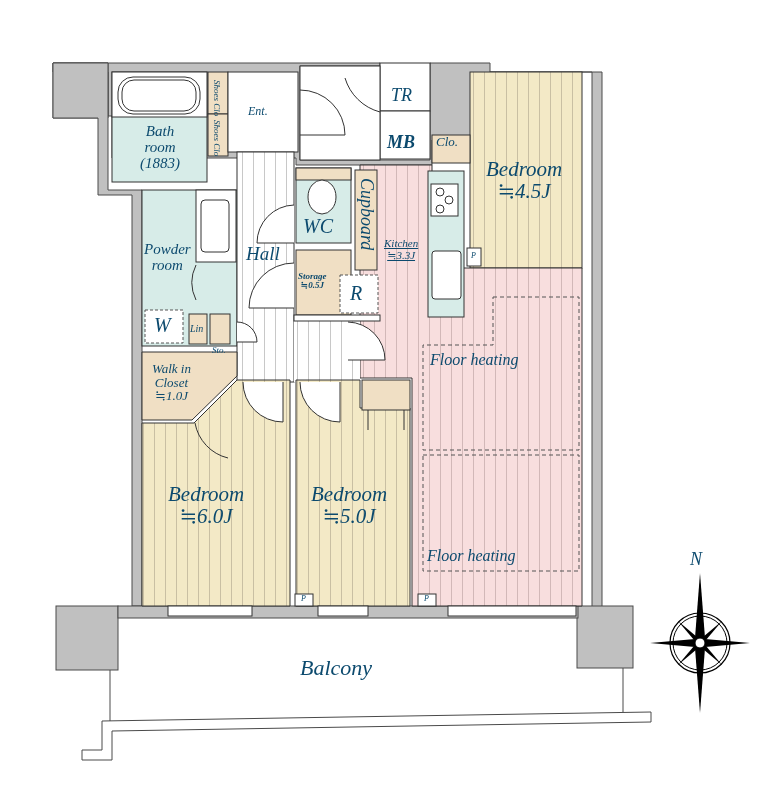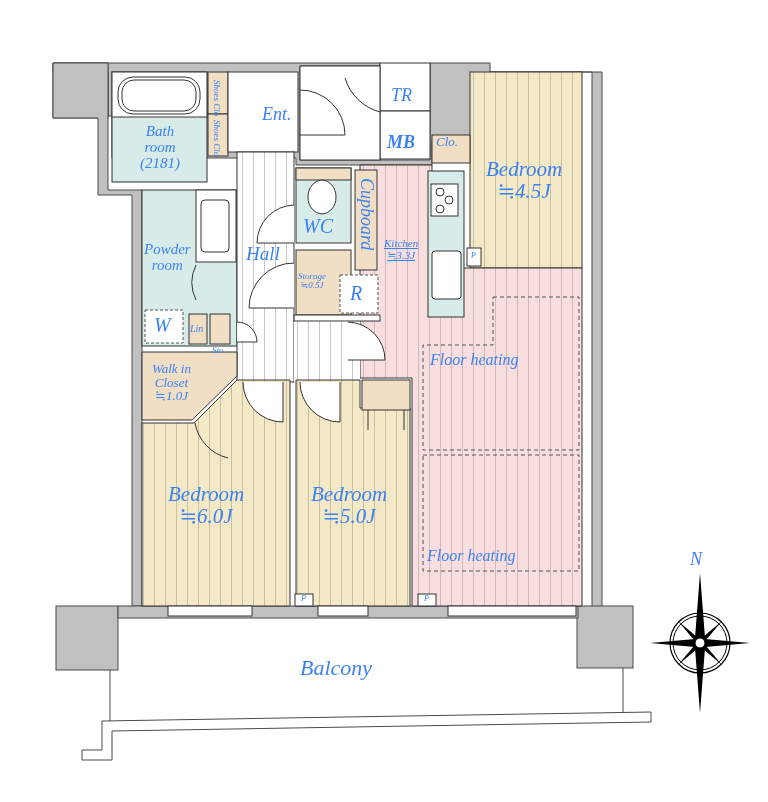--- a/index.html
+++ b/index.html
@@ -1,18 +1,18 @@
 <!DOCTYPE html>
 <html><head>
 <meta charset="utf-8">
 <style>
   html,body{margin:0;padding:0;background:#ffffff;}
   body{width:768px;height:802px;position:relative;overflow:hidden;font-family:"Liberation Serif","DejaVu Serif",serif;}
   #plan{position:absolute;left:0;top:0;width:768px;height:802px;}
-  .lbl{position:absolute;font-style:italic;color:#3b82f6;text-align:center;line-height:1.05;white-space:nowrap;font-family:"Liberation Serif","DejaVu Serif",serif;}
+  .lbl{position:absolute;font-style:italic;color:#0c4a6e;text-align:center;line-height:1.05;white-space:nowrap;font-family:"Liberation Serif","DejaVu Serif",serif;}
   .vert{writing-mode:vertical-rl;}
 </style>
 </head>
 <body>
 
 <svg id="plan" width="768" height="802" viewBox="0 0 768 802" xmlns="http://www.w3.org/2000/svg">
   <defs>
     <pattern id="stripeY" width="11" height="10" patternUnits="userSpaceOnUse">
       <rect width="11" height="10" fill="#f3e9c6"></rect>
       <line x1="0.5" y1="0" x2="0.5" y2="10" stroke="#c9bfa3" stroke-width="1"></line>
@@ -126,44 +126,44 @@
     <polygon points="22,-22 3,-6 0,0 6,-3" fill="#000"></polygon>
     <polygon points="-22,22 -3,6 0,0 -6,3" fill="#000"></polygon>
     <polygon points="22,22 3,6 0,0 6,3" fill="#000"></polygon>
     <circle r="5" fill="#fff" stroke="#000"></circle>
   </g>
 </svg>
 
 <div class="lbl" style="left:140px;top:124px;font-size:15px;">
   <div style="white-space:pre-line;font-style:italic;">Bath
 room</div>
-  <div>(2181)</div>
+  <div>(1883)</div>
 </div>
 <div class="lbl vert" style="left:212px;top:80px;font-size:9px;">Shoes Clo</div>
 <div class="lbl vert" style="left:212px;top:120px;font-size:9px;">Shoes Clo</div>
-<div class="lbl" style="left:262px;top:105px;font-size:18px;">Ent.</div>
+<div class="lbl" style="left:248px;top:105px;font-size:12px;">Ent.</div>
 <div class="lbl" style="left:391px;top:86px;font-size:18px;">TR</div>
 <div class="lbl" style="left:387px;top:133px;font-size:18px;font-weight:bold;">MB</div>
 <div class="lbl" style="left:436px;top:135px;font-size:13px;">Clo.</div>
 <div class="lbl" style="left:486px;top:158px;font-size:21px;">
   <div>Bedroom</div>
   <div>≒4.5J</div>
 </div>
 <div class="lbl" style="left:144px;top:242px;font-size:15px;">
   <div style="white-space:pre-line;">Powder
 room</div>
 </div>
 <div class="lbl" style="left:246px;top:244px;font-size:19px;text-align:center;">Hall</div>
 <div class="lbl" style="left:303px;top:216px;font-size:20px;">WC</div>
 <div class="lbl vert" style="left:357px;top:178px;font-size:18px;">Cupboard</div>
 <div class="lbl" style="left:384px;top:238px;font-size:11px;text-decoration:underline;">
   <div>Kitchen</div>
   <div>≒3.3J</div>
 </div>
-<div class="lbl" style="left:298px;top:272px;font-size:9px;">
+<div class="lbl" style="left:298px;top:272px;font-size:9px;font-weight:bold;">
   <div>Storage</div>
   <div>≒0.5J</div>
 </div>
 <div class="lbl" style="left:350px;top:283px;font-size:20px;">R</div>
 <div class="lbl" style="left:154px;top:315px;font-size:20px;">W</div>
 <div class="lbl" style="left:190px;top:324px;font-size:10px;">Lin</div>
 <div class="lbl" style="left:212px;top:324px;font-size:9px;margin-top:22px;">Sto.</div>
 <div class="lbl" style="left:152px;top:362px;font-size:13px;">
   <div style="white-space:pre-line;">Walk in
 Closet</div>

